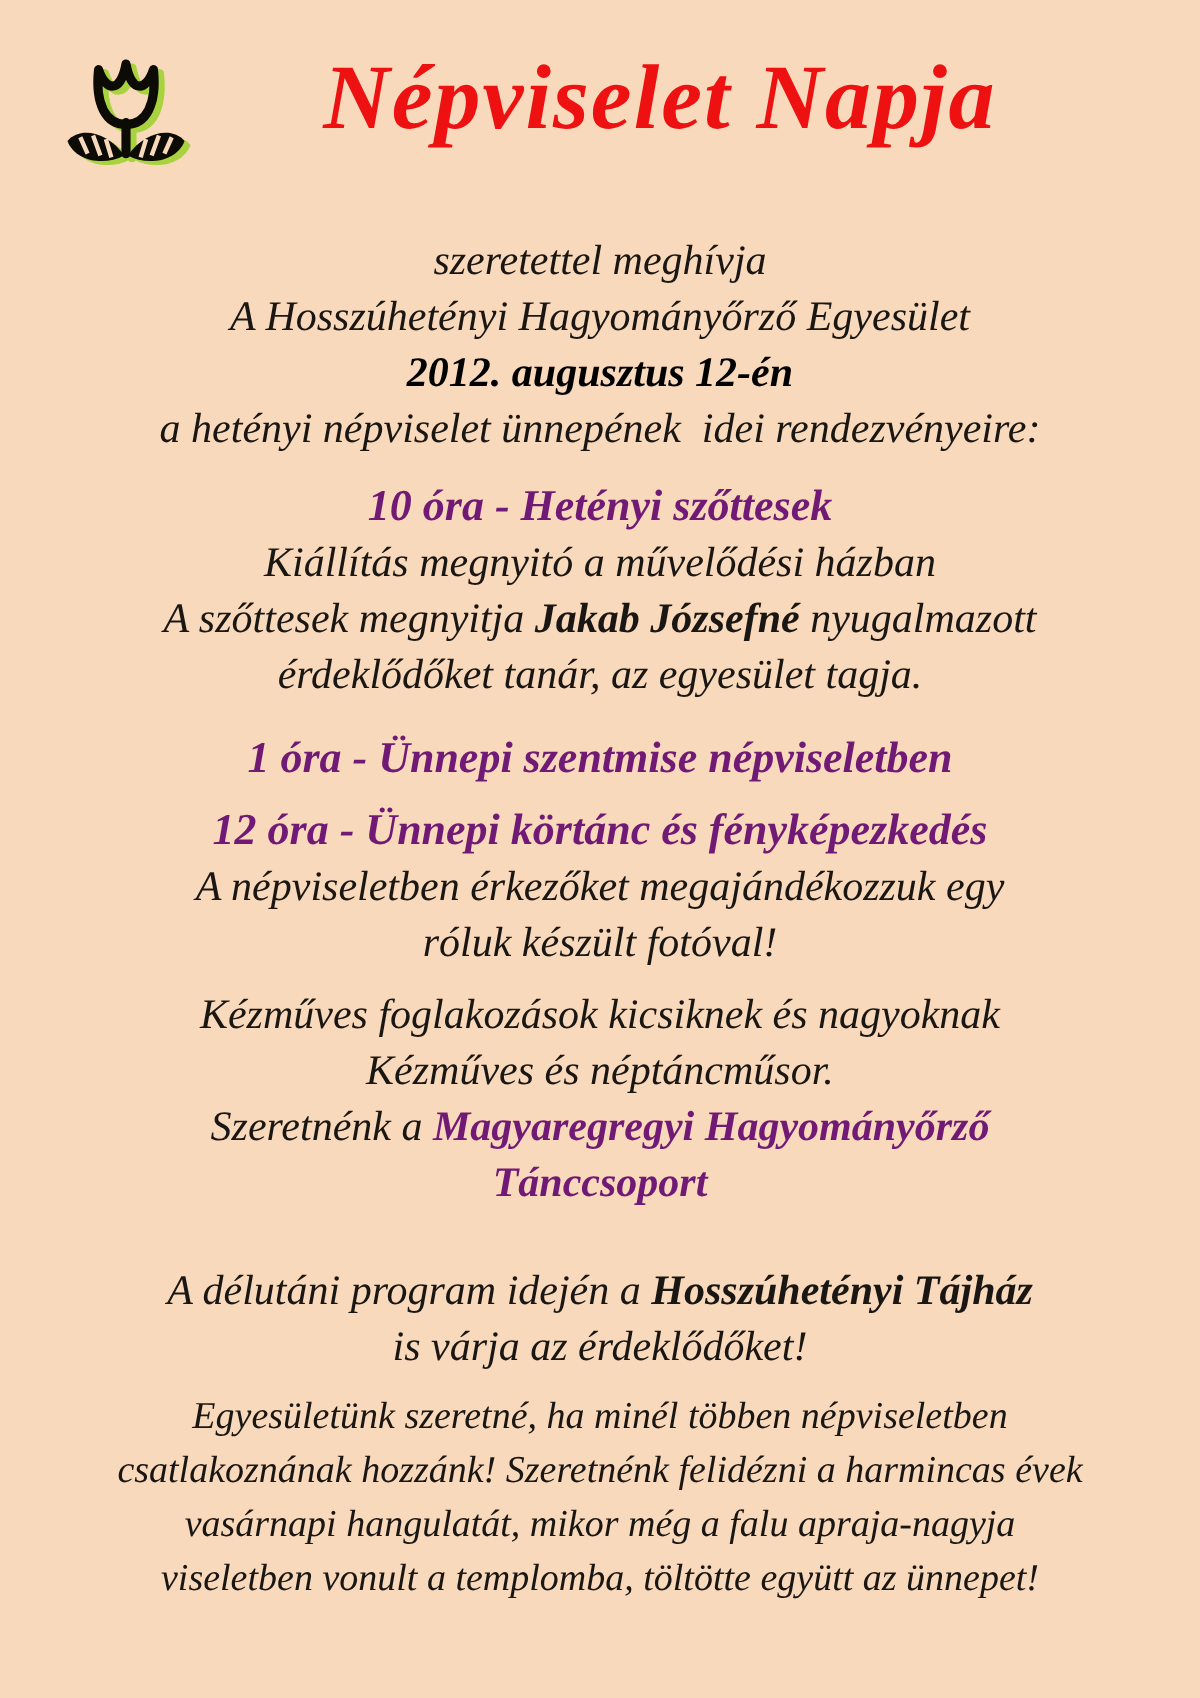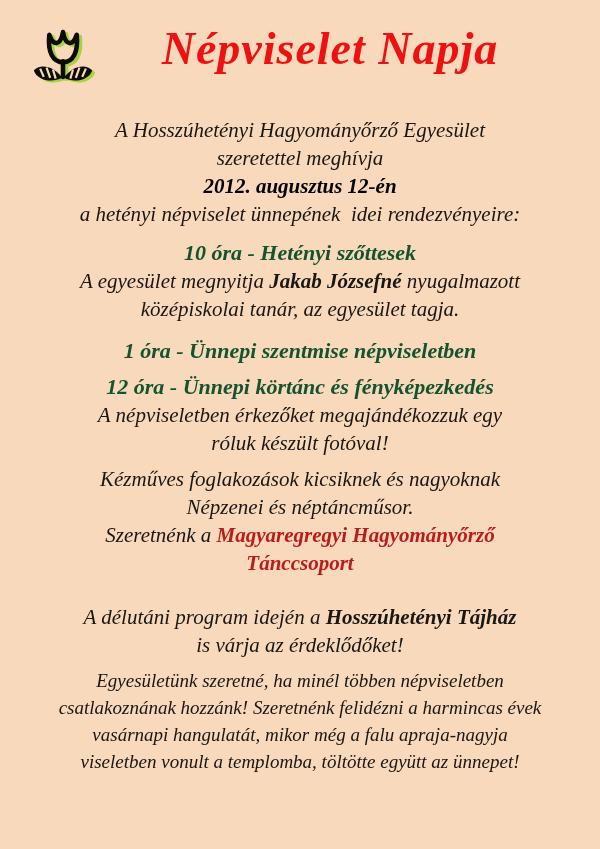--- a/index.html
+++ b/index.html
@@ -31,27 +31,27 @@
   }
 
   
   .line{
     display:block;
     font-size:21px;
     line-height:28px;
     white-space:pre-wrap;
   }
   .b{font-weight:bold;}
-  .accent{color:#b91c1c;font-weight:bold;font-family:Liberation Serif, serif;}
+  .accent{color:#701a75;font-weight:bold;font-family:Liberation Serif, serif;}
   .red{color:#000000;font-weight:bold;}
   .heading{
     display:block;
     font-size:22px;
     line-height:28px;
-    color:#14532d;
+    color:#701a75;
     font-weight:bold;
     white-space:pre-wrap;
   }
 
   .intro{margin-top:16px;}
   .block-item1{margin-top:11px;}
   .block-item2{margin-top:14px;}
   .block-item3{margin-top:8px;}
   .block-item4{margin-top:8px;}
   .block-tajhaz{margin-top:26px;}
@@ -74,45 +74,46 @@
 
       <path d="M36,62 C45,49 60,46 67,54 C63,65 47,68 36,62 Z" fill="#0D0B06"></path>
 
       <path d="M10,52 L14,61 M17,51 L21,62 M24,53 L27,63" stroke="#F9D9BB" stroke-width="2.4" fill="none"></path>
       <path d="M60,52 L56,61 M53,51 L49,62 M46,53 L43,63" stroke="#F9D9BB" stroke-width="2.4" fill="none"></path>
     </svg>
     <span class="title">Népviselet Napja</span>
   </div>
 
   <div class="intro">
+    <span class="line">szeretettel meghívja</span>
     <span class="line">A Hosszúhetényi Hagyományőrző Egyesület</span>
-    <span class="line">szeretettel meghívja</span>
     <span class="line red">2012. augusztus 12-én</span>
     <span class="line">a hetényi népviselet ünnepének  idei rendezvényeire:</span>
   </div>
 
   <div class="block-item1">
     <span class="heading">10 óra - Hetényi szőttesek</span>
-    <span class="line"><span>A egyesület megnyitja </span><span class="b">Jakab Józsefné</span><span> nyugalmazott</span></span>
-    <span class="line">középiskolai tanár, az egyesület tagja.</span>
+    <span class="line">Kiállítás megnyitó a művelődési házban</span>
+    <span class="line"><span>A szőttesek megnyitja </span><span class="b">Jakab Józsefné</span><span> nyugalmazott</span></span>
+    <span class="line">érdeklődőket tanár, az egyesület tagja.</span>
   </div>
 
   <div class="block-item2">
     <span class="heading">1 óra - Ünnepi szentmise népviseletben</span>
   </div>
 
   <div class="block-item3">
     <span class="heading">12 óra - Ünnepi körtánc és fényképezkedés</span>
     <span class="line">A népviseletben érkezőket megajándékozzuk egy</span>
     <span class="line">róluk készült fotóval!</span>
   </div>
 
   <div class="block-item4">
     <span class="line">Kézműves foglakozások kicsiknek és nagyoknak</span>
-    <span class="line">Népzenei és néptáncműsor.</span>
+    <span class="line">Kézműves és néptáncműsor.</span>
     <span class="line"><span>Szeretnénk a </span><span class="accent">Magyaregregyi Hagyományőrző</span></span>
     <span class="line accent">Tánccsoport</span>
   </div>
 
   <div class="block-tajhaz">
     <span class="line"><span>A délutáni program idején a </span><span class="b">Hosszúhetényi Tájház</span></span>
     <span class="line">is várja az érdeklődőket!</span>
   </div>
 
   <div class="block-closing">

